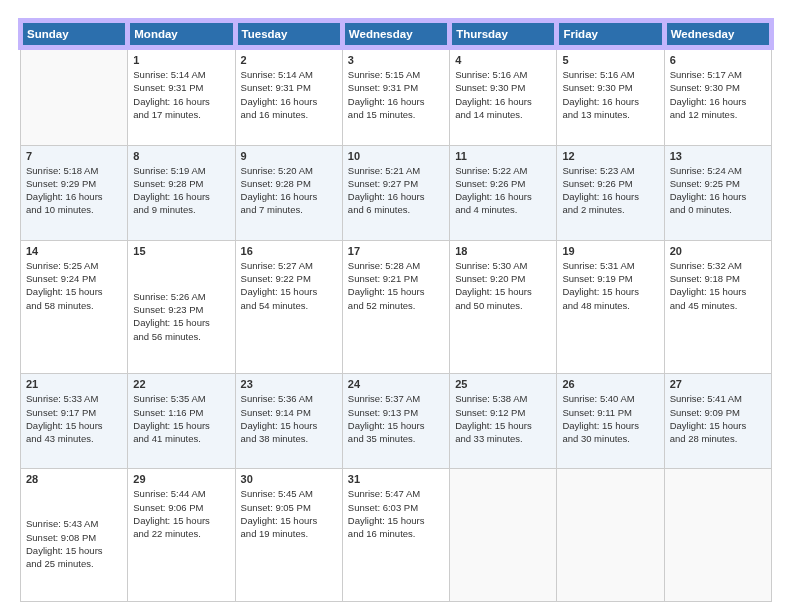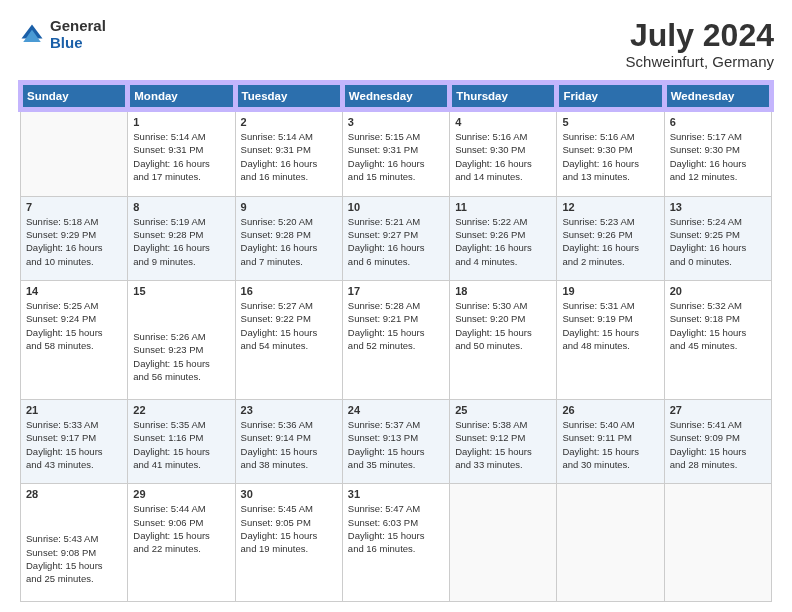--- a/index.html
+++ b/index.html
@@ -100,36 +100,20 @@
       line-height: 1.4;
     }
     .row-shade td {
       background-color: #f0f5fa;
     }
   </style>
 </head>
 <body>
 
 <div class="page">
-  <div class="header">
-    <div class="logo">
-      <svg class="logo-icon" viewBox="0 0 32 32">
-        <polygon points="16,4 28,20 4,20" fill="#1a5fa8"></polygon>
-        <polygon points="16,10 26,24 6,24" fill="#4a9ad4"></polygon>
-      </svg>
-      <div class="logo-text">
-        <span class="logo-general">General</span>
-        <span class="logo-blue">Blue</span>
-      </div>
-    </div>
-    <div class="title-block">
-      <div class="main-title">July 2024</div>
-      <div class="subtitle">Schweinfurt, Germany</div>
-    </div>
-  </div>
 
   <table class="calendar">
     <thead>
       <tr>
       <th>Sunday</th>
           <th>Monday</th>
           <th>Tuesday</th>
           <th>Wednesday</th>
           <th>Thursday</th>
           <th>Friday</th>

